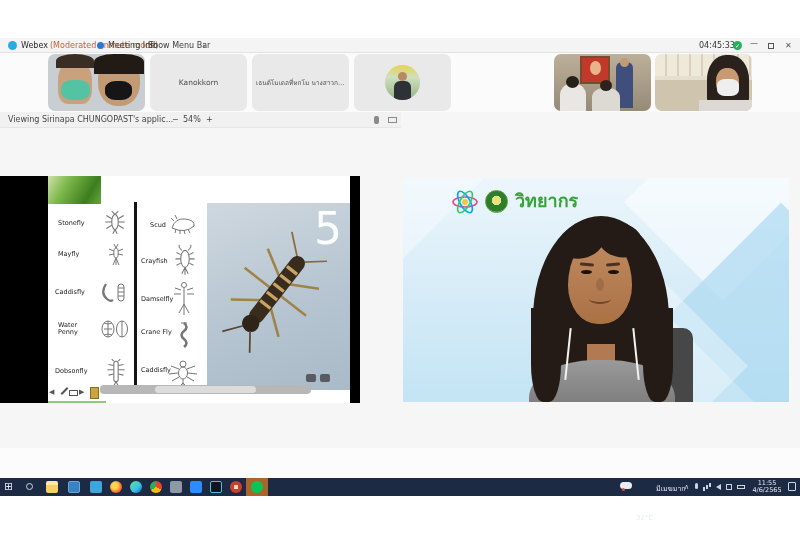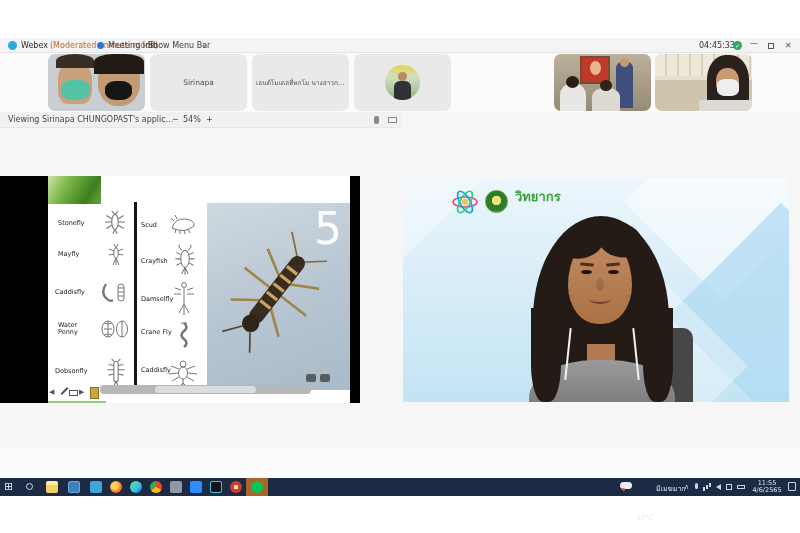--- a/index.html
+++ b/index.html
@@ -32,21 +32,21 @@
   .bug svg{display:block;}
   .photo{position:absolute;left:207px;top:27px;width:143px;height:187px;background:linear-gradient(160deg,#cfd8df,#b6c5d1 55%,#a9bac8);overflow:hidden;}
   .photo-number{position:absolute;right:8px;top:0px;font-size:44px;font-weight:400;color:rgba(255,255,255,.95);}
   .ptool{position:absolute;font-size:7px;color:#555;top:212px;}
   .scrollbar{position:absolute;left:100px;top:209px;width:211px;height:9px;background:#b7b7b7;border-radius:4px;}
   .scrollthumb{position:absolute;left:26%;top:1px;width:48%;height:7px;background:#dcdcdc;border-radius:4px;}
 
   
   .speaker{position:absolute;left:403px;top:178px;width:386px;height:224px;background:linear-gradient(180deg,#ecf6fc 0%,#d9edf8 45%,#c3e4f4 100%);overflow:hidden;}
   .chev{position:absolute;transform:rotate(45deg);}
-  .sp-title{position:absolute;left:112px;top:8px;font-size:13px;font-weight:700;color:#3aa23a;}
+  .sp-title{position:absolute;left:112px;top:8px;font-size:18px;font-weight:700;color:#3aa23a;}
   .sp-sub{position:absolute;left:112px;top:27px;width:268px;font-size:7px;color:#ef8f1c;}
 
   
   .ctrlbar{position:absolute;left:0;top:448px;width:800px;height:30px;background:#fcfcfd;}
   .chevron{font-size:6px;color:#666;}
 
   
   .taskbar{position:absolute;left:0;top:478px;width:800px;height:18px;background:#1c2a44;}
   .tb-ico{position:absolute;top:3px;width:12px;height:12px;border-radius:2px;}
   .tray{position:absolute;top:0;height:18px;font-size:7px;color:#e6ebf5;}
@@ -79,21 +79,21 @@
     <div class="thumb" style="left:48px;background:#c9ced2;">
       <div class="abs" style="left:10px;top:6px;width:34px;height:44px;background:#c9a27d;border-radius:45% 45% 30% 30%;"></div>
       <div class="abs" style="left:13px;top:26px;width:29px;height:20px;background:#53c3a4;border-radius:40%;"></div>
       <div class="abs" style="left:8px;top:0px;width:38px;height:14px;background:#3a2e24;border-radius:50% 50% 0 0;"></div>
       <div class="abs" style="left:50px;top:2px;width:42px;height:50px;background:#c29a74;border-radius:45%;"></div>
       <div class="abs" style="left:46px;top:0px;width:50px;height:20px;background:#221a14;border-radius:40% 40% 0 0;"></div>
       <div class="abs" style="left:57px;top:27px;width:27px;height:19px;background:#161616;border-radius:40%;"></div>
     </div>
 
     <div class="thumb" style="left:150px;">
-      <div class="tname">Sirinapa</div>
+      <div class="tname">Kanokkorn</div>
     </div>
 
     <div class="thumb" style="left:252px;">
       <div class="tname thai" style="font-size:6.5px;">เธนต์โมเดลที่หกโม นางสาวกมลพรร...</div>
     </div>
 
     <div class="thumb" style="left:354px;">
       <div class="abs" style="left:31px;top:11px;width:35px;height:35px;border-radius:50%;background:linear-gradient(180deg,#e8d34b 0%,#cfe0c0 35%,#93b284 100%);overflow:hidden;">
         <div class="abs" style="left:13px;top:7px;width:9px;height:9px;border-radius:50%;background:#b98a5f;"></div>
         <div class="abs" style="left:9px;top:16px;width:17px;height:19px;border-radius:6px 6px 0 0;background:#2e3136;"></div>
@@ -140,21 +140,21 @@
     <div class="abs" style="left:350px;top:0;width:10px;height:227px;background:#000;"></div>
     <div class="abs" style="left:48px;top:0;width:53px;height:28px;background:linear-gradient(120deg,#cfe2a8 0%,#7ab648 35%,#3c7d1e 75%,#6aa83c 100%);"></div>
     <div class="abs" style="left:134px;top:26px;width:3px;height:188px;background:#141414;"></div>
 
     <div class="buglabel" style="left:58px;top:44px;width:42px;">Stonefly</div>
     <div class="buglabel" style="left:58px;top:75px;width:42px;">Mayfly</div>
     <div class="buglabel" style="left:55px;top:113px;width:45px;">Caddisfly</div>
     <div class="buglabel" style="left:58px;top:146px;width:28px;">Water Penny</div>
     <div class="buglabel" style="left:55px;top:192px;width:45px;">Dobsonfly</div>
 
-    <div class="buglabel" style="left:141px;top:46px;width:34px;">Scud</div>
+    <div class="buglabel" style="left:141px;top:46px;width:34px;text-align:center;">Scud</div>
     <div class="buglabel" style="left:141px;top:82px;width:34px;">Crayfish</div>
     <div class="buglabel" style="left:141px;top:120px;width:34px;">Damselfly</div>
     <div class="buglabel" style="left:141px;top:153px;width:34px;">Crane Fly</div>
     <div class="buglabel" style="left:141px;top:191px;width:34px;">Caddisfly</div>
 
     <div class="bug" style="left:102px;top:34px;">
       <svg width="26" height="26" viewBox="0 0 24 24" fill="none" stroke="#777" stroke-width="1">
         <path d="M12 4 L9 1 M12 4 L15 1 M12 18 l-2 4 M12 18 l2 4"></path>
           <ellipse cx="12" cy="11" rx="3" ry="7"></ellipse>
         <path d="M9 8 L4 5 M9 11 L3 11 M9 14 L4 17 M15 8 L20 5 M15 11 L21 11 M15 14 L20 17"></path>

